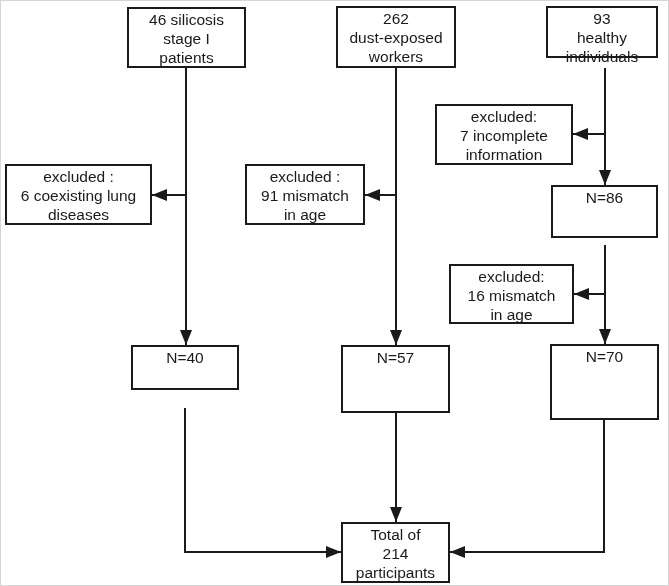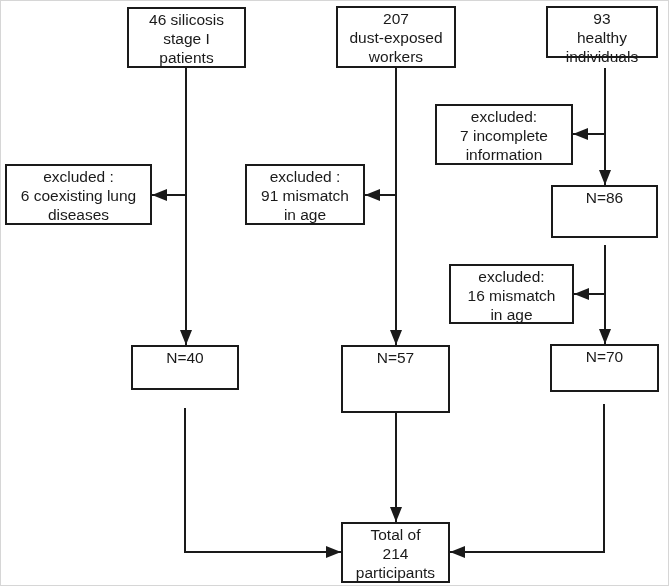--- a/index.html
+++ b/index.html
@@ -71,21 +71,21 @@
     <path class="wire" marker-end="url(#arrow)" d="M603,403 V551 H449"></path>
   </svg>
 
   <div class="node" style="left:126px;top:6px;width:119px;height:61px">
     <span>46 silicosis
 stage I
 patients</span>
   </div>
 
   <div class="node" style="left:335px;top:5px;width:120px;height:62px">
-    <span>207
+    <span>262
 dust-exposed
 workers</span>
   </div>
 
   <div class="node" style="left:545px;top:5px;width:112px;height:52px">
     <span>93
 healthy
 individuals</span>
   </div>
 
@@ -118,21 +118,21 @@
   </div>
 
   <div class="node" style="left:130px;top:344px;width:108px;height:45px">
     <span>N=40</span>
   </div>
 
   <div class="node" style="left:340px;top:344px;width:109px;height:68px">
     <span>N=57</span>
   </div>
 
-  <div class="node" style="left:549px;top:343px;width:109px;height:48px">
+  <div class="node" style="left:549px;top:343px;width:109px;height:76px">
     <span>N=70</span>
   </div>
 
   <div class="node" style="left:340px;top:521px;width:109px;height:61px">
     <span>Total of
 214
 participants</span>
   </div>
 
 </div>

